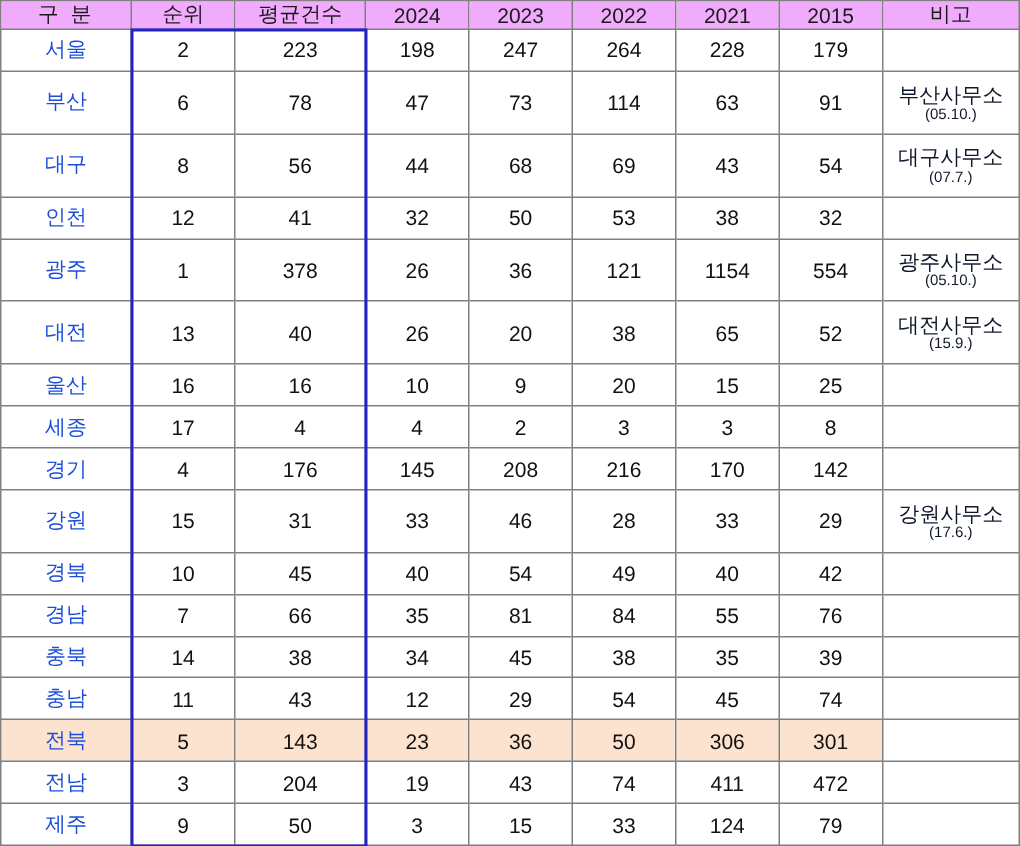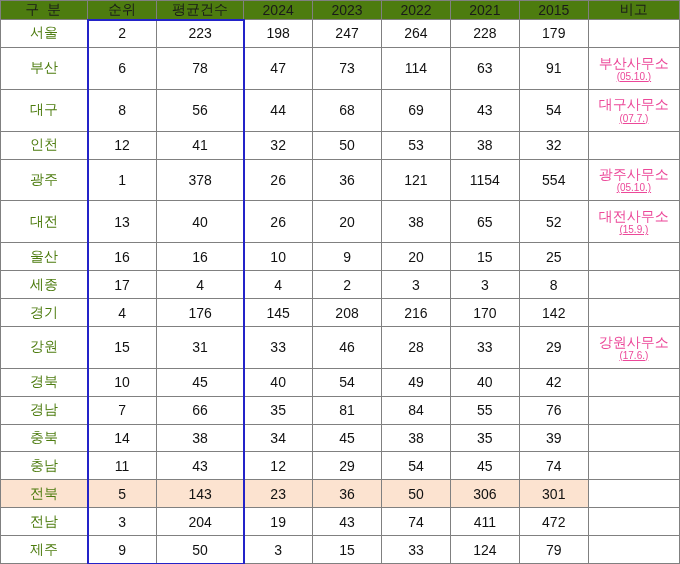--- a/index.html
+++ b/index.html
@@ -36,40 +36,39 @@
     white-space: nowrap;
   }
   
   col.c-region { width: 86px; }
   col.c-rank   { width: 68px; }
   col.c-avg    { width: 86px; }
   col.c-year   { width: 68px; }
   col.c-note   { width: 90px; }
 
   thead td {
-    background: #4d7c0f;
+    background: #f0abfc;
     font-size: 14px;
     color: #1a1a1a;
   }
   thead td.hdr-region {
     letter-spacing: 2px;
   }
   td.region {
     font-size: 15px;
-    color: #4d7c0f;
+    color: #1d4ed8;
   }
   td.note {
     font-size: 11px;
     line-height: 1.15;
-    color: #ec4899;
+    color: #0f172a;
   }
   td.note .note-date {
     font-size: 10px;
     display: block;
-    text-decoration: underline;
   }
   tr.highlight td {
     background: #fce3d0;
   }
   tr.highlight td.note {
     background: #ffffff;
   }
   
   #blue-box {
     position: absolute;

